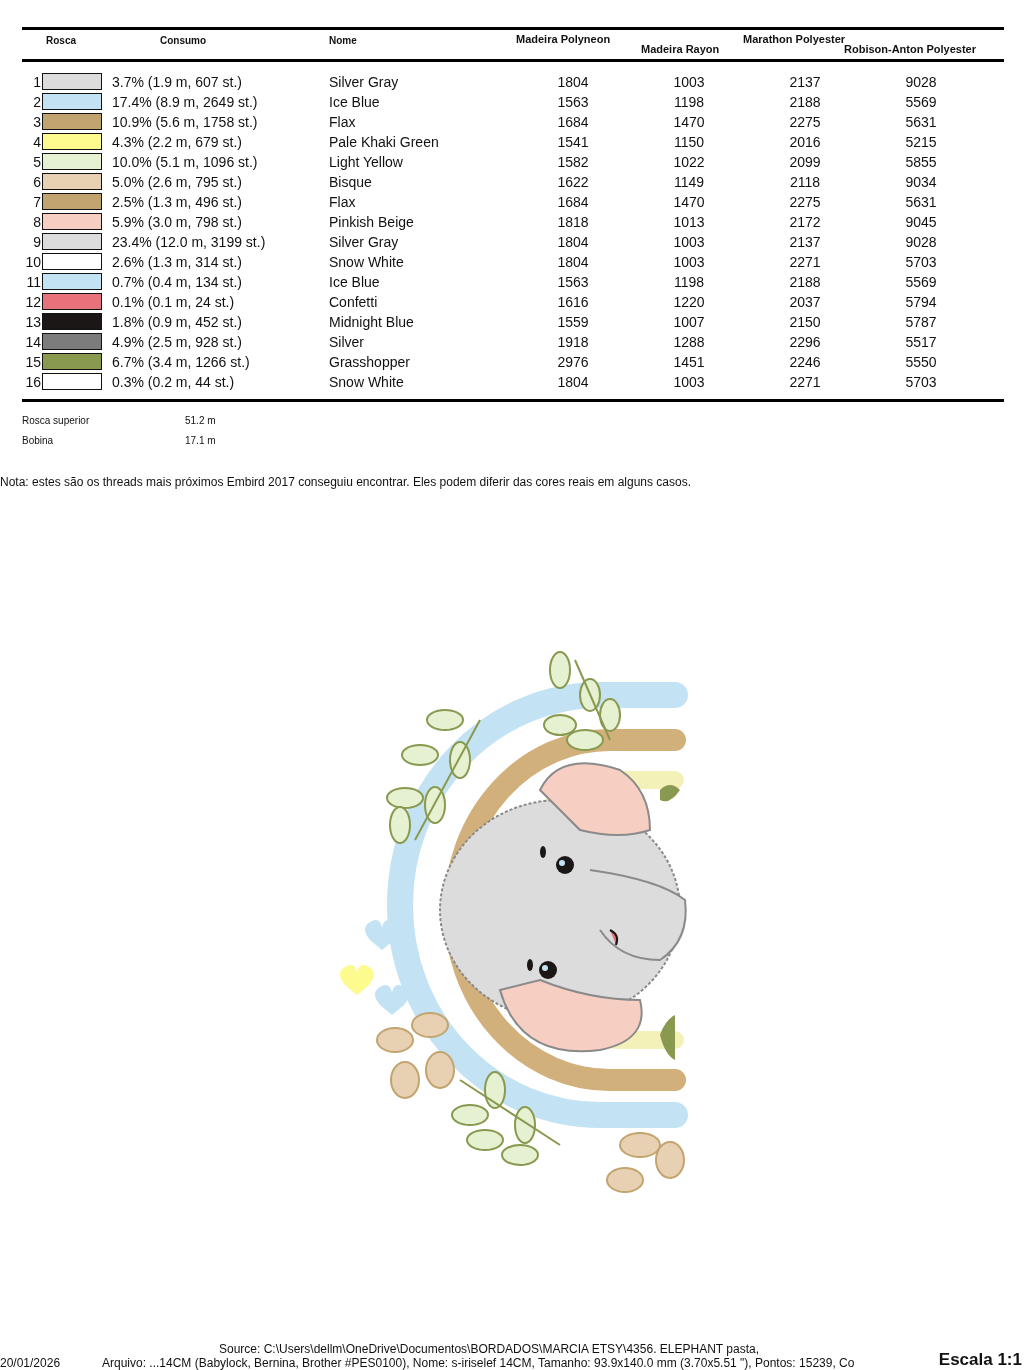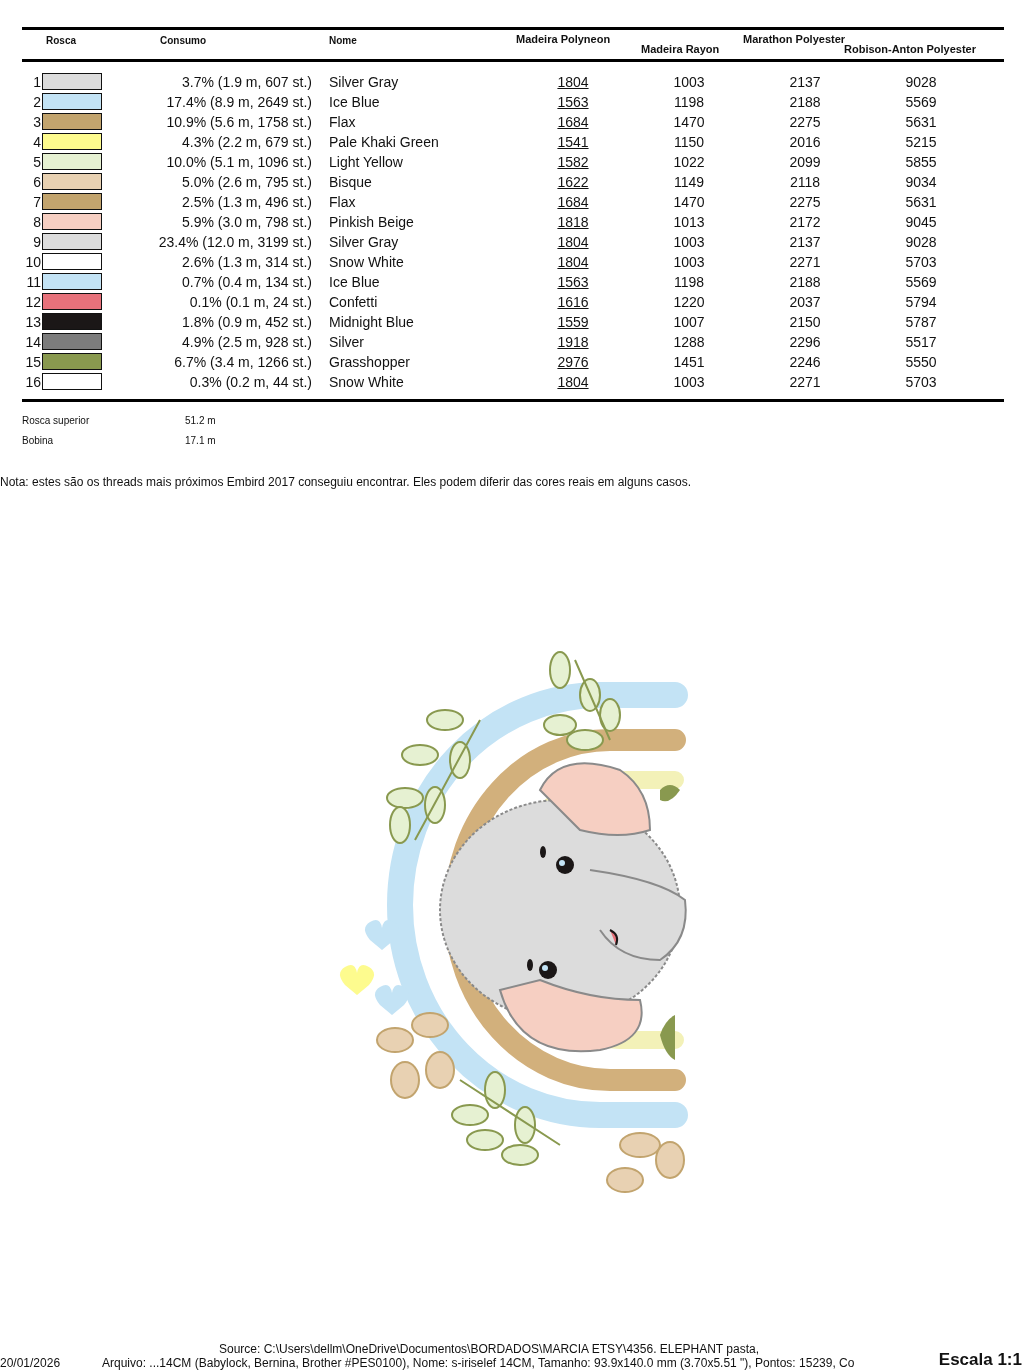--- a/index.html
+++ b/index.html
@@ -6,23 +6,23 @@
   body {
     width: 1024px; height: 1370px; position: relative; overflow: hidden;
     font-family: "Liberation Sans", sans-serif; color: #111;
   }
   .rule { position: absolute; left: 22px; width: 982px; height: 3px; background: #000; }
   .hdr { position: absolute; font-weight: bold; font-size: 10px; }
   .hdr.small { font-size: 11px; }
   .row { position: absolute; left: 0; width: 1024px; height: 20px; font-size: 14px; }
   .row .num { position: absolute; left: 14px; width: 27px; text-align: right; top: 2px; }
   .row .swatch { position: absolute; left: 42px; top: 1px; width: 60px; height: 17px; border: 1px solid #111; box-sizing: border-box; }
-  .row .cons { position: absolute; left: 112px; width: 200px; text-align: right; top: 2px; }
+  .row .cons { position: absolute; left: 112px; width: 200px; text-align: left; top: 2px; }
   .row .nome { position: absolute; left: 329px; top: 2px; }
-  .row .c1 { position: absolute; left: 533px; width: 80px; text-align: center; top: 2px; text-decoration: underline; }
+  .row .c1 { position: absolute; left: 533px; width: 80px; text-align: center; top: 2px; }
   .row .c2 { position: absolute; left: 649px; width: 80px; text-align: center; top: 2px; }
   .row .c3 { position: absolute; left: 765px; width: 80px; text-align: center; top: 2px; }
   .row .c4 { position: absolute; left: 881px; width: 80px; text-align: center; top: 2px; }
   .summary { position: absolute; font-size: 10px; }
   .note { position: absolute; left: 0; top: 475px; font-size: 12px; }
   .design { position: absolute; left: 320px; top: 640px; width: 380px; height: 560px; }
   .footer { position: absolute; font-size: 12px; }
   .scale { position: absolute; right: 2px; top: 1350px; font-size: 17px; font-weight: bold; }
 </style>
 </head>

